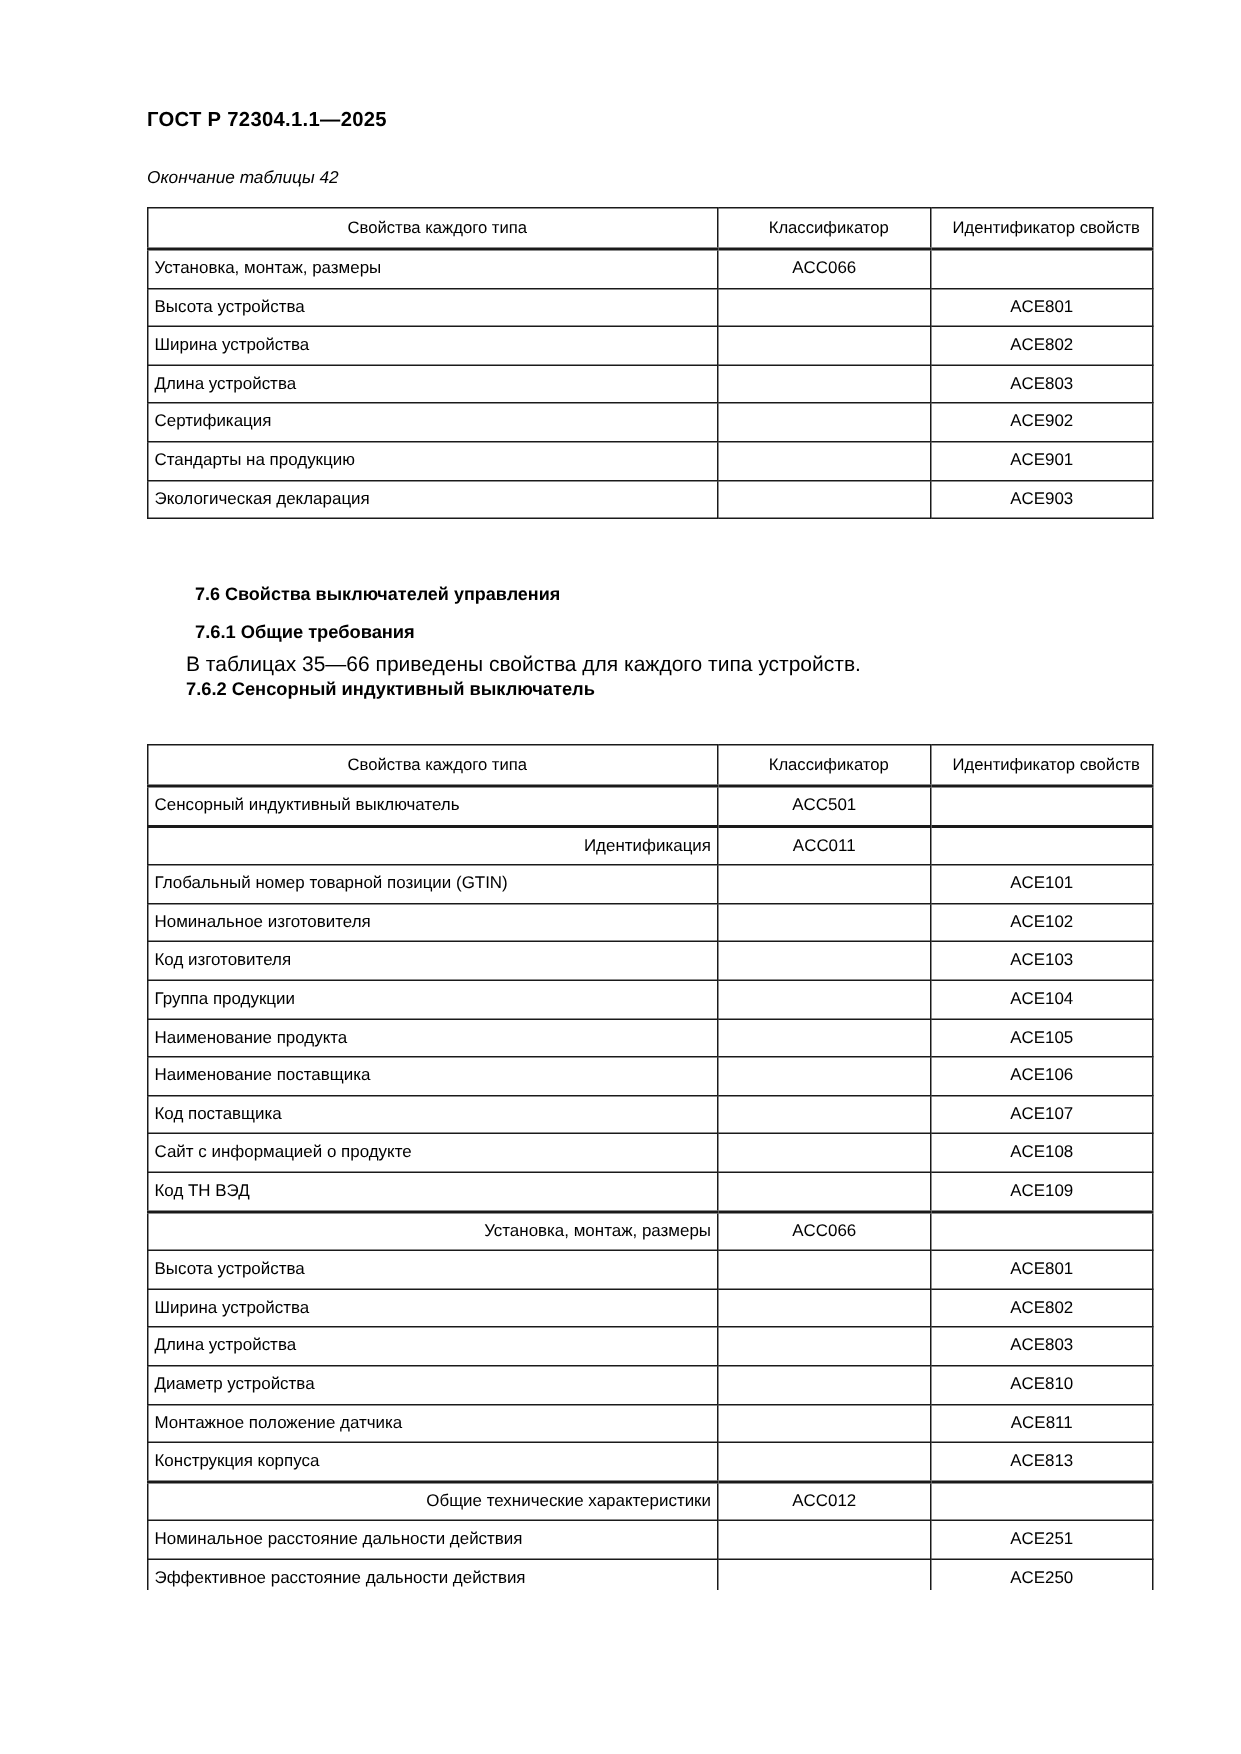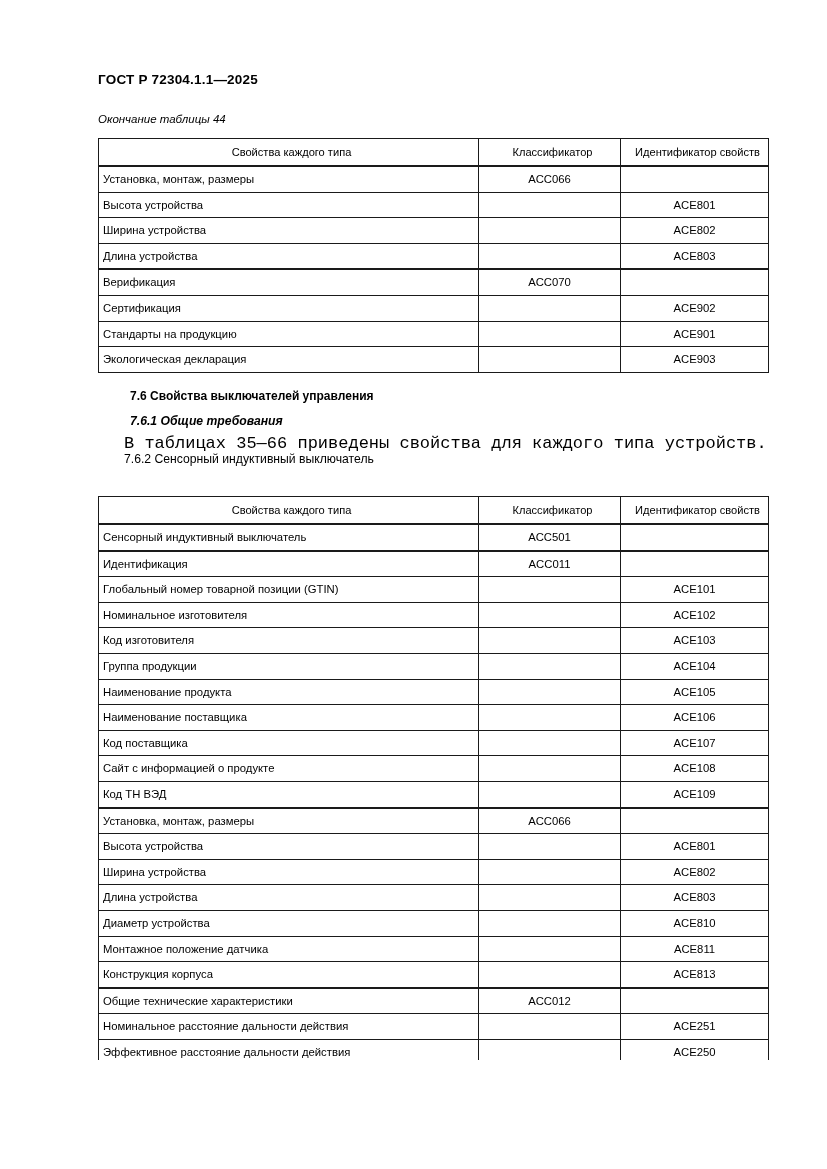--- a/index.html
+++ b/index.html
@@ -92,20 +92,21 @@
   .cell-center { text-align: center; }
 
   
   .lvl0 {
     font-weight: bold;
     padding-left: 9px;
   }
   .lvl1 {
     font-weight: bold;
     padding-left: 18px;
+    text-align: right;
   }
   .lvl2 {
     padding-left: 27px;
   }
   .lvl3 {
     padding-left: 31px;
   }
 
   
   tr.section > td {
@@ -119,55 +120,53 @@
     font-weight: bold;
     white-space: nowrap;
   }
   .h3 {
     position: absolute;
     left: 130px;
     top: 414px;
     font-size: 12.2px;
     font-weight: bold;
     white-space: nowrap;
-    font-style: italic;
   }
   .para {
     position: absolute;
     left: 124px;
     top: 434px;
-    font-size: 17px;
-    white-space: nowrap;
-    font-family: Liberation Mono, monospace;
+    font-size: 14px;
+    white-space: nowrap;
   }
   .h3b {
     position: absolute;
     left: 124px;
     top: 452px;
     font-size: 12.2px;
-    font-weight: normal;
+    font-weight: bold;
     white-space: nowrap;
   }
 
   
   .page-number {
     position: absolute;
     left: 82px;
     top: 1085px;
     font-size: 11.5px;
   }
 </style>
 </head>
 <body>
 
 <div class="page">
 
   <div class="doc-header">ГОСТ Р 72304.1.1—2025</div>
 
-  <div class="table-caption cont">Окончание таблицы 44</div>
+  <div class="table-caption cont">Окончание таблицы 42</div>
 
   <table class="gost-table t34">
     <colgroup>
         <col class="c1">
         <col class="c2">
         <col class="c3">
       </colgroup>
     <thead>
       <tr>
         <th class="hsep">Свойства каждого типа</th>
@@ -189,25 +188,20 @@
         <tr>
           <td class="lvl2">Ширина устройства</td>
           <td class="cell-center"></td>
           <td class="cell-center">ACE802</td>
         </tr>
         <tr>
           <td class="lvl2">Длина устройства</td>
           <td class="cell-center"></td>
           <td class="cell-center">ACE803</td>
         </tr>
-        <tr class="section">
-          <td class="lvl0">Верификация</td>
-          <td class="cell-center">ACC070</td>
-          <td class="cell-center"></td>
-        </tr>
         <tr>
           <td class="lvl2">Сертификация</td>
           <td class="cell-center"></td>
           <td class="cell-center">ACE902</td>
         </tr>
         <tr>
           <td class="lvl2">Стандарты на продукцию</td>
           <td class="cell-center"></td>
           <td class="cell-center">ACE901</td>
         </tr>

